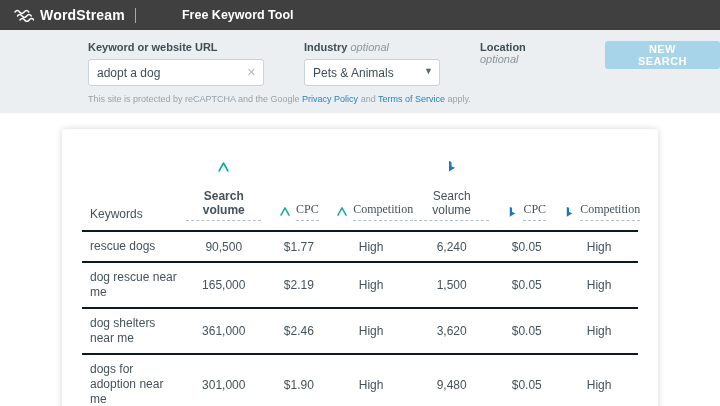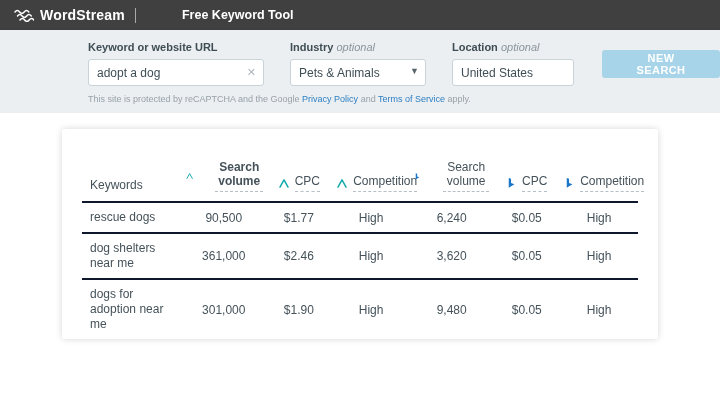--- a/index.html
+++ b/index.html
@@ -10,21 +10,21 @@
   .topbar { height:30px; background:#404040; display:flex; align-items:center;
             padding:0 14px; gap:10px; color:#fff; }
   .logo { display:flex; align-items:center; gap:6px; cursor:pointer; }
   .brand { font-size:14px; font-weight:bold; letter-spacing:.2px; }
   .topbar-divider { width:1px; height:15px; background:rgba(255,255,255,.55); }
   .tool-title { font-size:12.5px; font-weight:bold;margin-left:36px; }
 
   
   .searchbar { background:#ebeff2; padding:11px 0 9px 88px;
                box-shadow:0 2px 4px rgba(0,0,0,.10); }
-  .fields { display:flex; gap:26px; align-items:center; }
+  .fields { display:flex; gap:40px; align-items:flex-start; }
   .field { display:flex; flex-direction:column; }
   .field label { font-size:11px; font-weight:bold; color:#3f4d55; margin-bottom:6px; }
   .optional { font-weight:normal; font-style:italic; color:#8a959c; }
   .inp-wrap { position:relative; }
   .inp { height:27px; border:1px solid #c9d3da; border-radius:3px; background:#fff;
          font-size:12px; color:#3f4d55; padding:0 8px;
          font-family:"Liberation Sans", sans-serif; }
   .kw-inp { width:176px; padding-right:24px; }
   .clear-x { position:absolute; right:8px; top:6px; font-size:11px; color:#aeb8bf;
              cursor:pointer; line-height:1.3; }
@@ -52,22 +52,22 @@
                padding:9px 15px; cursor:pointer;
                font-family:"Liberation Sans", sans-serif; }
 
   table { width:100%; border-collapse:collapse; margin-top:13px;
           table-layout:fixed; font-size:12px; color:#45525a; }
   col.c-kw { width:18%; } col.c-sv { width:15%; } col.c-cpc { width:12%; }
   col.c-comp { width:14%; }
   thead th { font-weight:normal; vertical-align:bottom; padding:2px 4px 9px;
              text-align:center; }
   thead th.kw-th { text-align:left; padding-left:8px; font-size:12px; color:#45525a; }
-  .hdr-stack { display:inline-flex; align-items:center; gap:22px; }
-  .hdr-inline { display:inline-flex; align-items:center; gap:5px; }
+  .hdr-stack { display:inline-flex; flex-direction:column; align-items:center; gap:16px; }
+  .hdr-inline { display:inline-flex; align-items:center; gap:5px;font-family:Liberation Serif, serif; }
   .dashed { border-bottom:1px dashed #b4bfc7; padding-bottom:3px; cursor:pointer; }
   .bold { font-weight:bold; }
   tbody td { border-top:2px solid #0f172a; padding:7px 4px; text-align:center;
              vertical-align:middle; }
   tbody td.kw-td { text-align:left; padding-left:8px; line-height:1.25; }
   .icon-svg { display:block; }
 </style>
 </head>
 <body>
 
@@ -97,21 +97,20 @@
       <label><span>Industry</span> <span class="optional">optional</span></label>
       <span class="sel-wrap">
         <select class="inp sel">
           <option>Pets &amp; Animals</option>
         </select>
         <span class="sel-arrow">▼</span>
       </span>
     </div>
     <div class="field">
       <label><span>Location</span> <span class="optional">optional</span></label>
-      <input class="inp loc-inp" type="text" value="United States" style="">
     </div>
     <button class="new-search">NEW SEARCH</button>
   </div>
   <div class="recaptcha"><span>This site is protected by reCAPTCHA and the Google </span><a>Privacy Policy</a><span> and </span><a>Terms of Service</a><span> apply.</span></div>
 </section>
 
 <main class="content">
   <div class="card">
 
     <table>
@@ -182,20 +181,29 @@
           <tr>
             <td class="kw-td">rescue dogs</td>
             <td>90,500</td>
             <td>$1.77</td>
             <td>High</td>
             <td>6,240</td>
             <td>$0.05</td>
             <td>High</td>
           </tr>
 
+          <tr>
+            <td class="kw-td">dog rescue near me</td>
+            <td>165,000</td>
+            <td>$2.19</td>
+            <td>High</td>
+            <td>1,500</td>
+            <td>$0.05</td>
+            <td>High</td>
+          </tr>
 
           <tr>
             <td class="kw-td">dog shelters near me</td>
             <td>361,000</td>
             <td>$2.46</td>
             <td>High</td>
             <td>3,620</td>
             <td>$0.05</td>
             <td>High</td>
           </tr>

